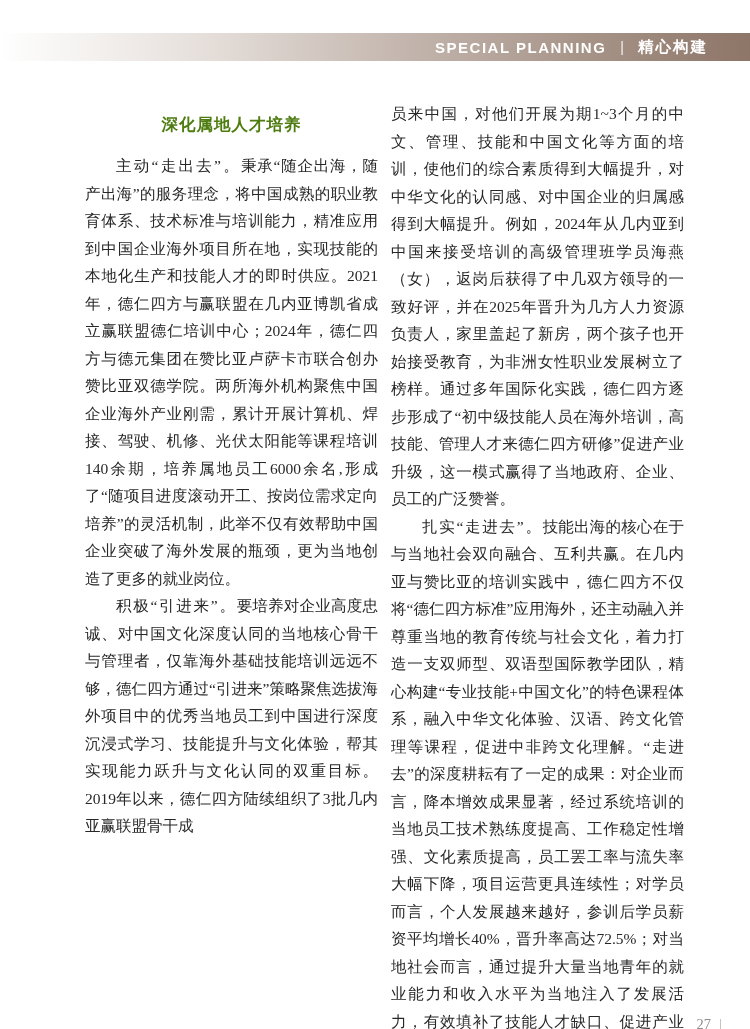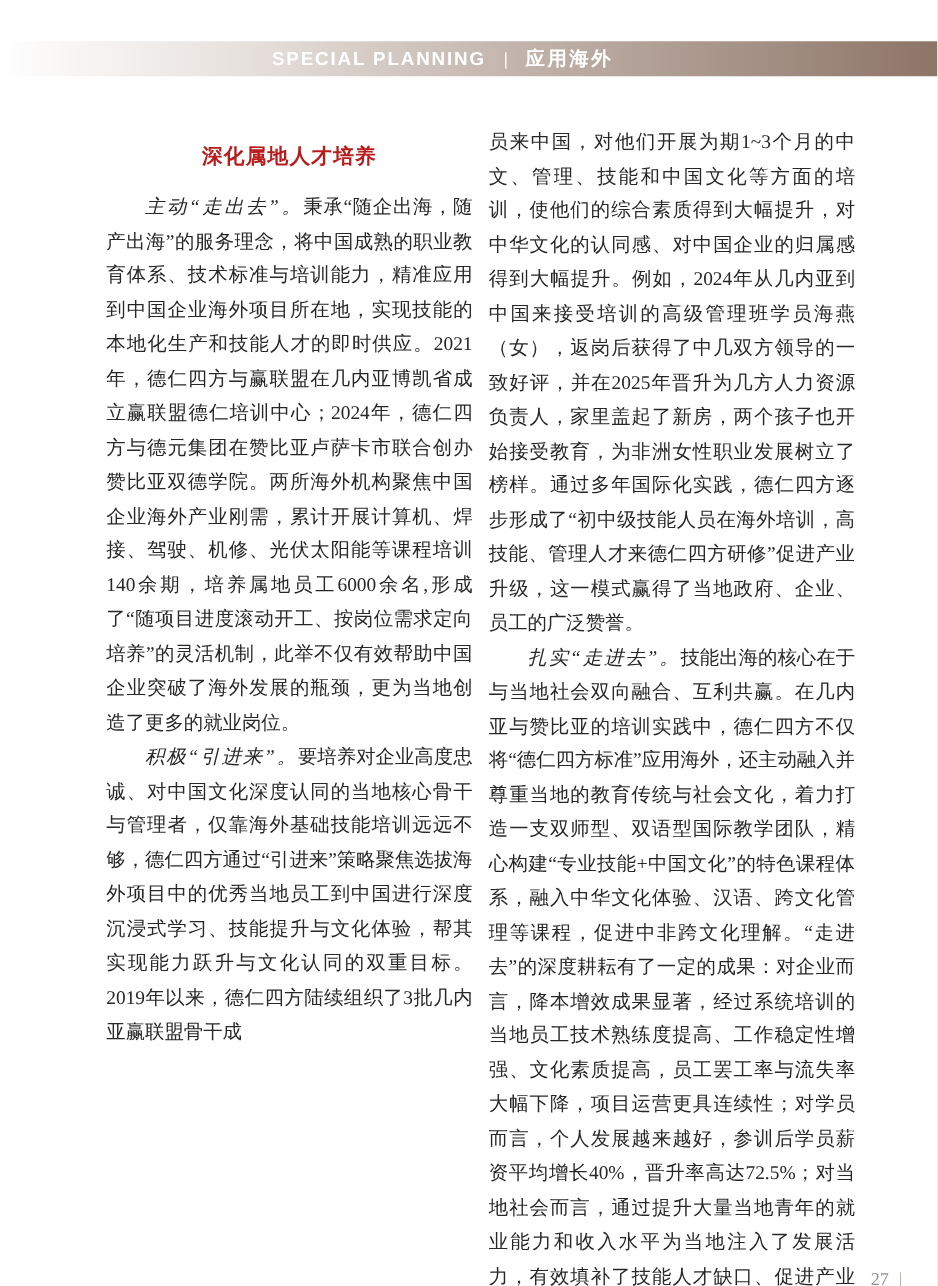--- a/index.html
+++ b/index.html
@@ -17,21 +17,21 @@
   
   .header-bar {
     position: absolute;
     top: 33px;
     left: 0;
     width: 100%;
     height: 28px;
     background: linear-gradient(to right, #ffffff 0%, #e8e2de 25%, #c2b4ac 55%, #8d7567 100%);
     display: flex;
     align-items: center;
-    justify-content: center;
+    justify-content: flex-end;
     padding-right: 42px;
     font-family: "Liberation Sans", sans-serif;
     color: #ffffff;
   }
   .header-bar .en {
     font-size: 15px;
     font-weight: bold;
     letter-spacing: 1.5px;
   }
   .header-bar .sep {
@@ -55,31 +55,30 @@
     gap: 13px;
   }
   .column {
     flex: 1 1 0;
     font-size: 15.5px;
     line-height: 27.5px;
     text-align: justify;
   }
   .section-heading {
     text-align: center;
-    color: #b91c1c;
+    color: #4d7c0f;
     font-size: 16.5px;
     font-weight: bold;
     letter-spacing: 1px;
     margin: 12px 0 14px 0;
     line-height: 26px;
   }
   .column p { text-indent: 2em; }
   .column p.no-indent { text-indent: 0; }
   .lead {
-    font-style: italic;
     letter-spacing: 1.5px;
     font-weight: 500;
   }
   
   .footer {
     position: absolute;
     top: 1014px;
     right: 28px;
     font-family: "Liberation Serif", "DejaVu Serif", serif;
     font-size: 14.5px;
@@ -92,21 +91,21 @@
   .footer .bar { color: #b9aca5; }
 </style>
 </head>
 <body>
 
 <div class="page">
 
   <div class="header-bar">
     <span class="en">SPECIAL PLANNING</span>
     <span class="sep">|</span>
-    <span class="zh">应用海外</span>
+    <span class="zh">精心构建</span>
   </div>
 
   <div class="content">
 
     <div class="column">
       <h3 class="section-heading">深化属地人才培养</h3>
       <p><span class="lead">主动“走出去”。</span><span>秉承“随企出海，随产出海”的服务理念，将中国成熟的职业教育体系、技术标准与培训能力，精准应用到中国企业海外项目所在地，实现技能的本地化生产和技能人才的即时供应。2021年，德仁四方与赢联盟在几内亚博凯省成立赢联盟德仁培训中心；2024年，德仁四方与德元集团在赞比亚卢萨卡市联合创办赞比亚双德学院。两所海外机构聚焦中国企业海外产业刚需，累计开展计算机、焊接、驾驶、机修、光伏太阳能等课程培训140余期，培养属地员工6000余名,形成了“随项目进度滚动开工、按岗位需求定向培养”的灵活机制，此举不仅有效帮助中国企业突破了海外发展的瓶颈，更为当地创造了更多的就业岗位。</span></p>
       <p><span class="lead">积极“引进来”。</span><span>要培养对企业高度忠诚、对中国文化深度认同的当地核心骨干与管理者，仅靠海外基础技能培训远远不够，德仁四方通过“引进来”策略聚焦选拔海外项目中的优秀当地员工到中国进行深度沉浸式学习、技能提升与文化体验，帮其实现能力跃升与文化认同的双重目标。2019年以来，德仁四方陆续组织了3批几内亚赢联盟骨干成</span></p>
     </div>
 

